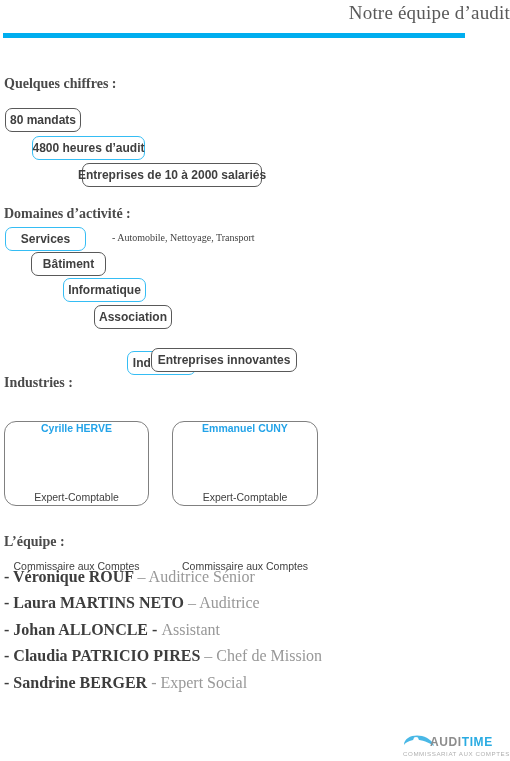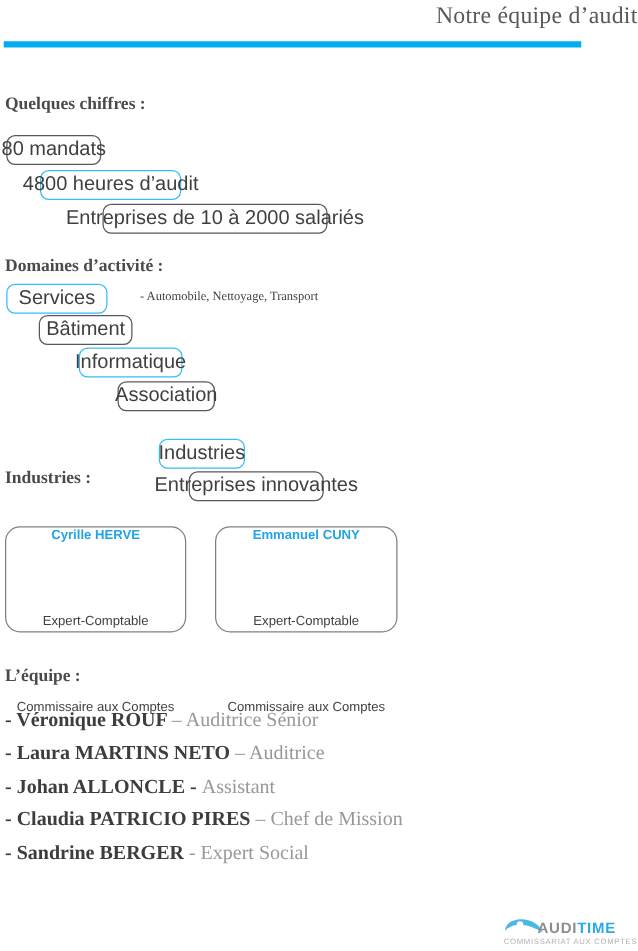--- a/index.html
+++ b/index.html
@@ -56,42 +56,43 @@
   #heading-equipe { left: 4px;  top: 534px; }
 
   
   .pill {
     position: absolute;
     box-sizing: border-box;
     border: 1.3px solid #595959;
     border-radius: 7px;
     background: #ffffff;
     font-family: "Liberation Sans", sans-serif;
-    font-size: 16px;
+    font-size: 12px;
     color: #3f3f3f;
     display: flex;
     align-items: center;
     justify-content: center;
     white-space: nowrap;
     padding: 0 10px;
+    font-weight: bold;
   }
   .pill.blue { border-color: #35BDF4; }
 
   
   #pill-mandats      { left: 5px;   top: 108px; width: 76px;  height: 24px; }
   #pill-heures       { left: 32px;  top: 136px; width: 113px; height: 24px; }
   #pill-entreprises  { left: 82px;  top: 163px; width: 180px; height: 24px; }
 
   
   #pill-services     { left: 5px;   top: 227px; width: 81px;  height: 24px; }
   #pill-batiment     { left: 31px;  top: 252px; width: 75px;  height: 24px; }
   #pill-informatique { left: 63px;  top: 278px; width: 83px;  height: 24px; }
   #pill-association  { left: 94px;  top: 305px; width: 78px;  height: 24px; }
   #pill-industries   { left: 127px; top: 351px; width: 69px;  height: 24px; }
-  #pill-innovantes   { left: 151px; top: 377px; width: 108px; height: 24px; }
+  #pill-innovantes   { left: 151px; top: 348px; width: 146px; height: 24px; }
 
   .pill-note {
     position: absolute;
     left: 112px;
     top: 232px;
     font-family: Liberation Serif, serif;
     font-size: 10px;
     color: #3f3f3f;
     white-space: nowrap;
   }

